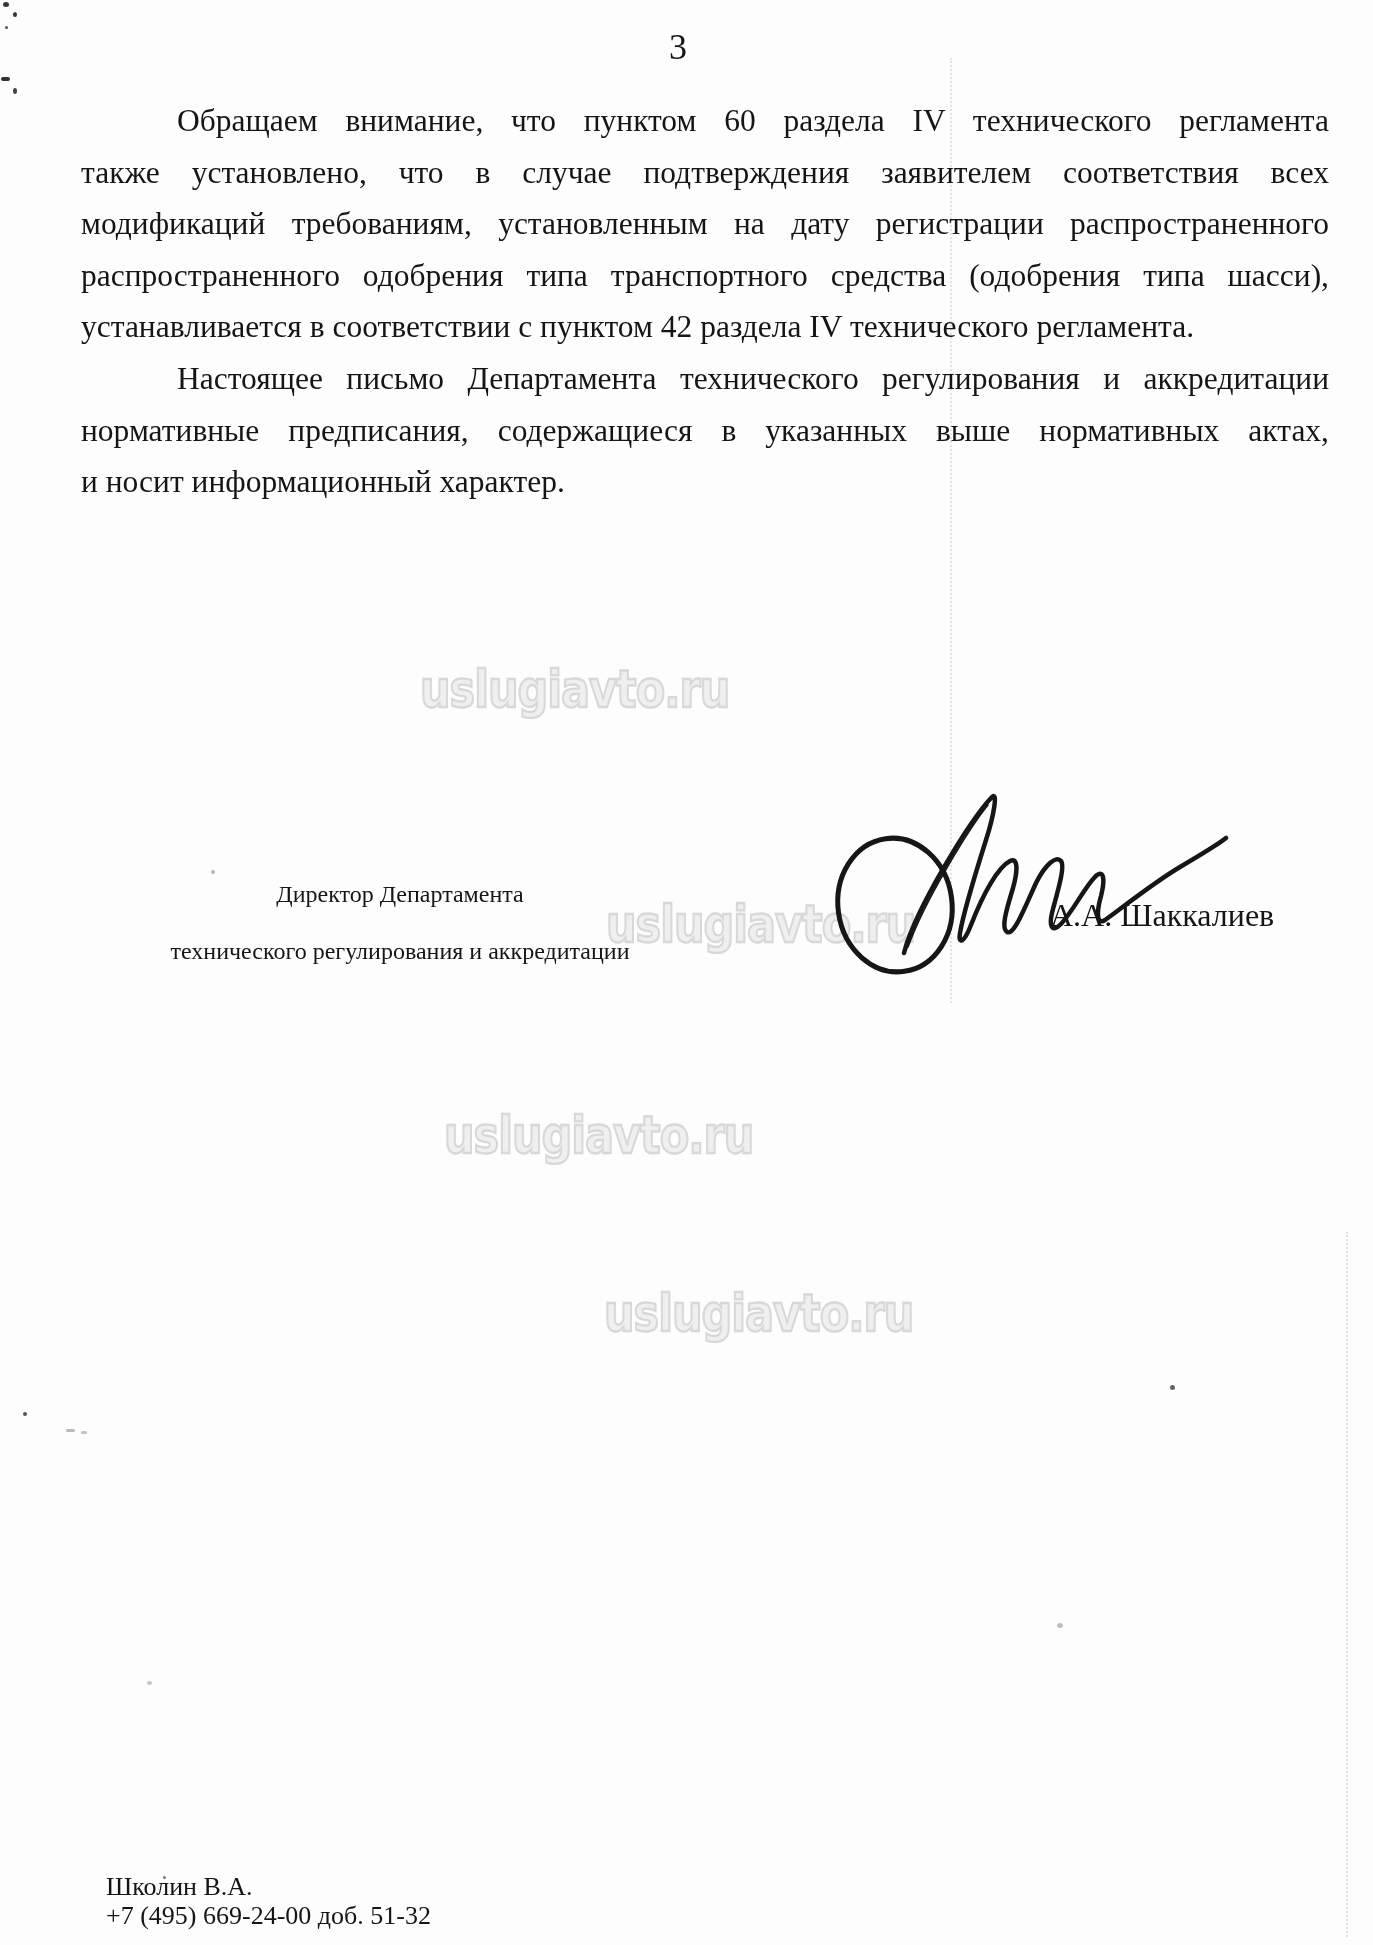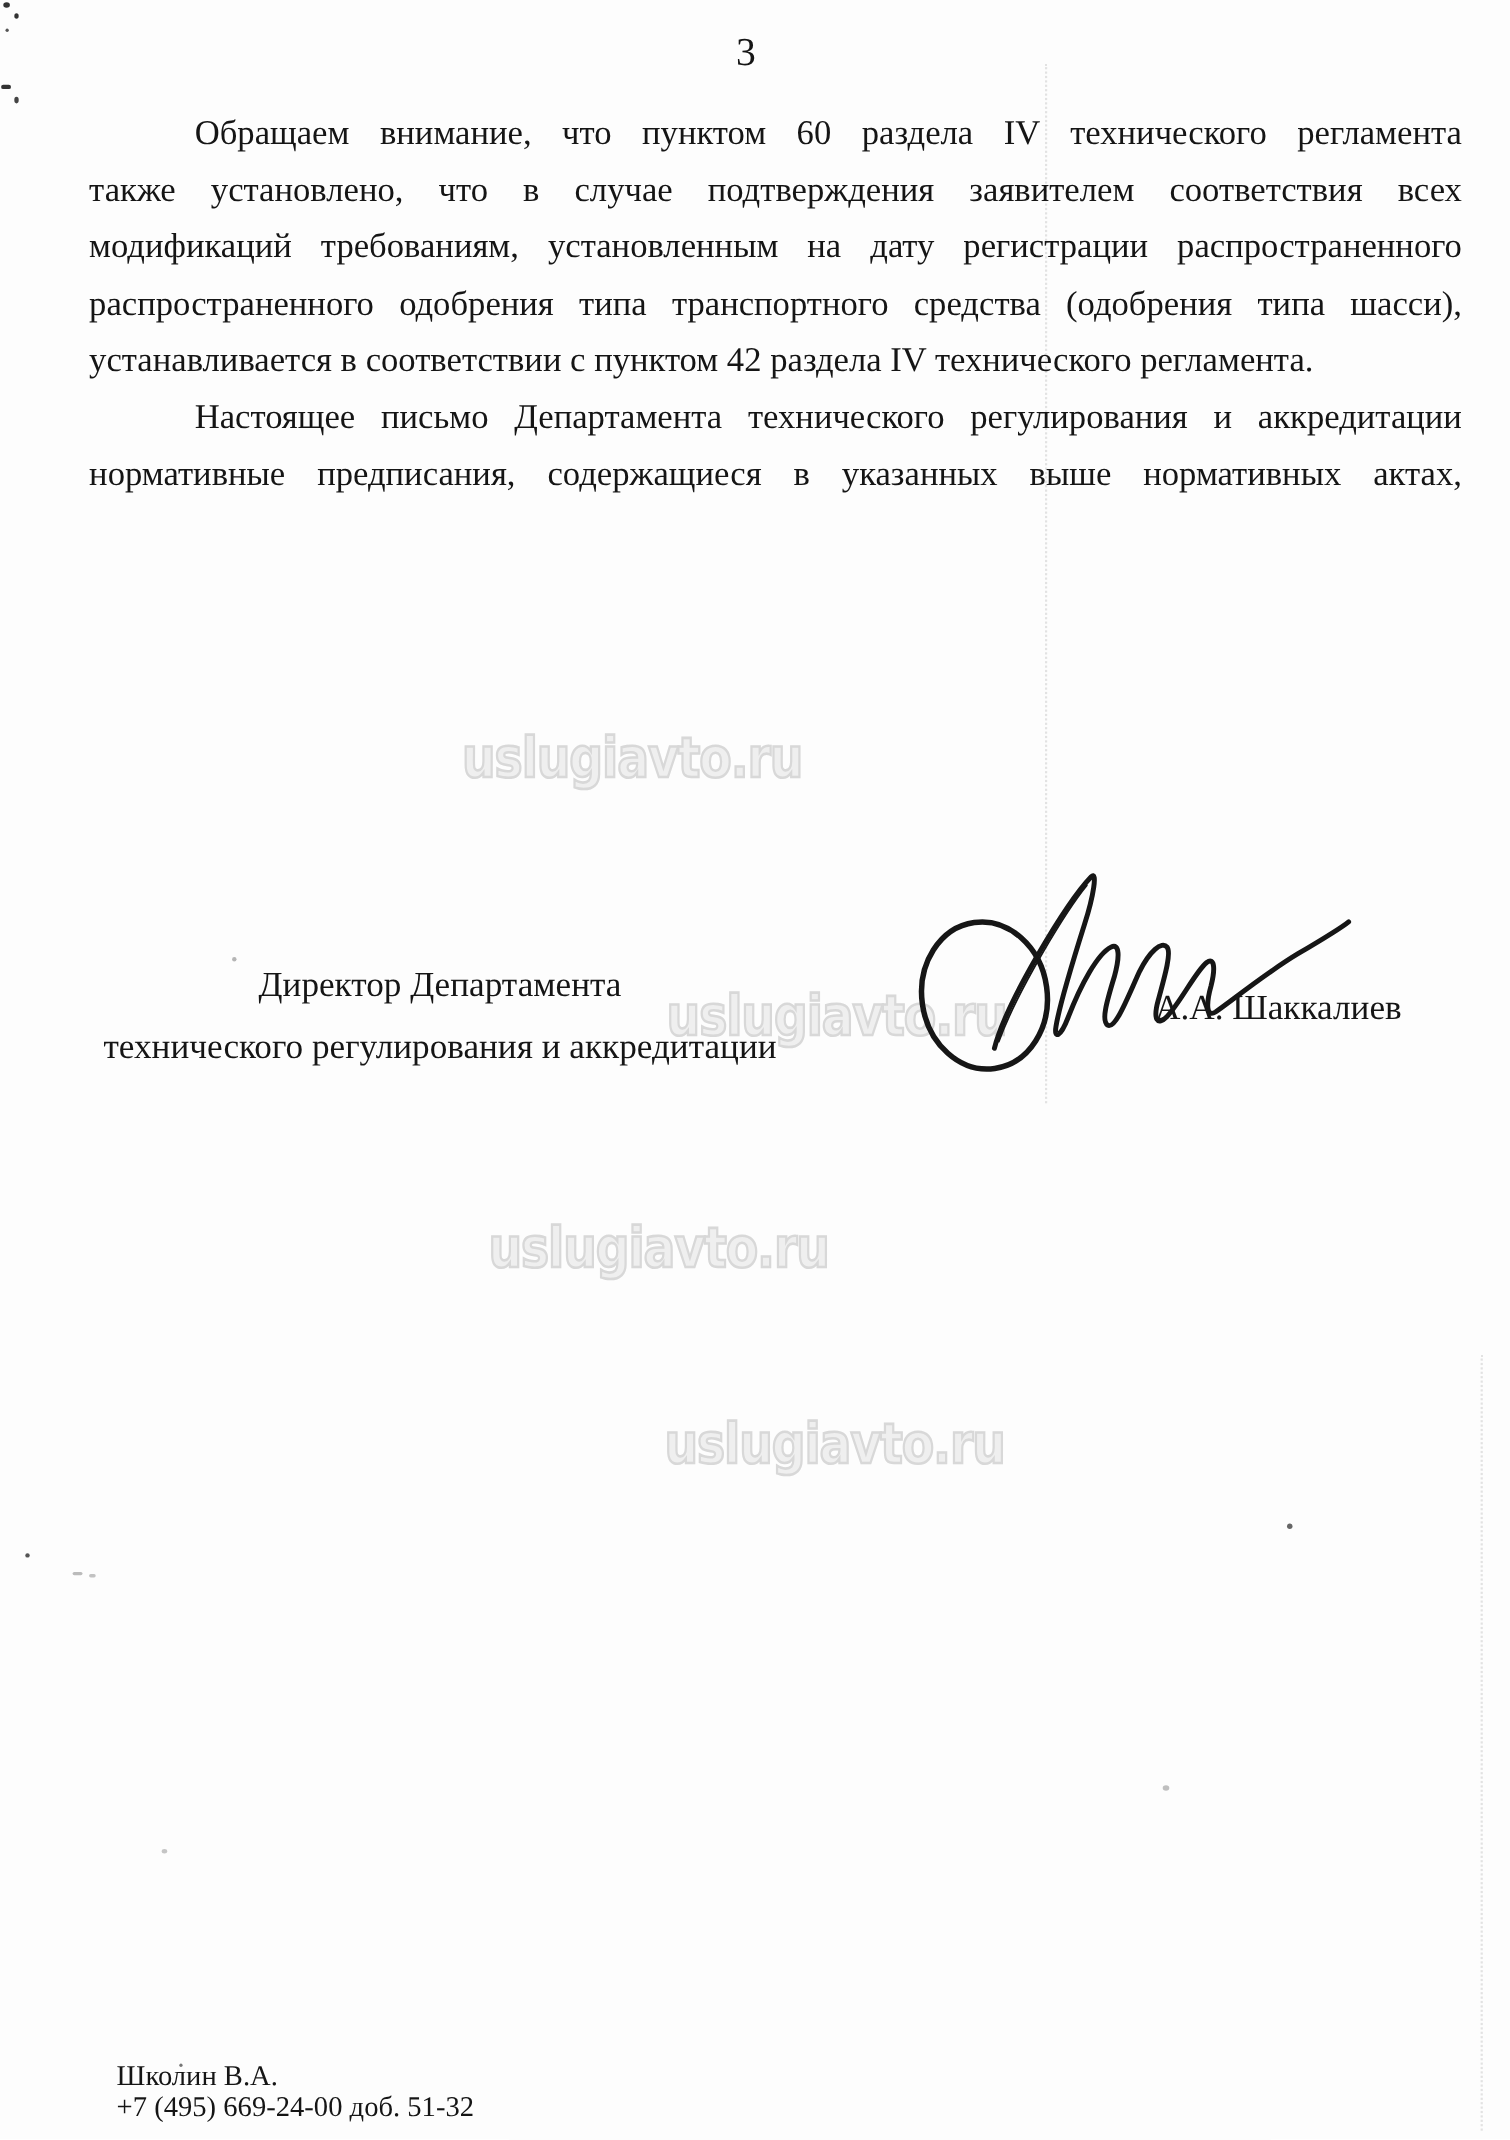--- a/index.html
+++ b/index.html
@@ -49,21 +49,21 @@
     user-select:none;
   }
   .wm1 { left:420px; top:660px; }
   .wm2 { left:606px; top:895px; }
   .wm3 { left:444px; top:1106px; }
   .wm4 { left:604px; top:1284px; }
 
   
   .sig-title {
     position:absolute; left:80px; top:866px; width:640px;
-    text-align:center; font-size:32px; line-height:57px; z-index:2;
+    text-align:center; font-size:24px; line-height:57px; z-index:2;
   }
   .sig-name {
     position:absolute; left:1050px; top:897px;
     font-size:32px; z-index:2; white-space:nowrap;
   }
   .sig-svg { position:absolute; left:820px; top:775px; z-index:3; }
 
   
   .footer {
     position:absolute; left:66px; top:1872px;
@@ -89,20 +89,21 @@
   <div class="wm wm4">uslugiavto.ru</div>
 
   <div class="bodytext">
     <div class="line indent">Обращаем внимание, что пунктом 60 раздела IV технического регламента</div>
     <div class="line">также установлено, что в случае подтверждения заявителем соответствия всех</div>
     <div class="line">модификаций требованиям, установленным на дату регистрации распространенного</div>
     <div class="line">распространенного одобрения типа транспортного средства (одобрения типа шасси),</div>
     <div class="line left">устанавливается в соответствии с пунктом 42 раздела IV технического регламента.</div>
     <div class="line indent">Настоящее письмо Департамента технического регулирования и аккредитации</div>
     <div class="line">нормативные предписания, содержащиеся в указанных выше нормативных актах,</div>
+    <div class="line left">и носит информационный характер.</div>
   </div>
 
   <div class="sig-title">
     <div>Директор Департамента</div>
     <div>технического регулирования и аккредитации</div>
   </div>
 
   <svg class="sig-svg" width="420" height="235" viewBox="0 0 420 235">
     <ellipse cx="75" cy="130" rx="57" ry="67" transform="rotate(-8 75 130)" fill="none" stroke="#161616" stroke-width="5"></ellipse>
     <path d="M 84 178

